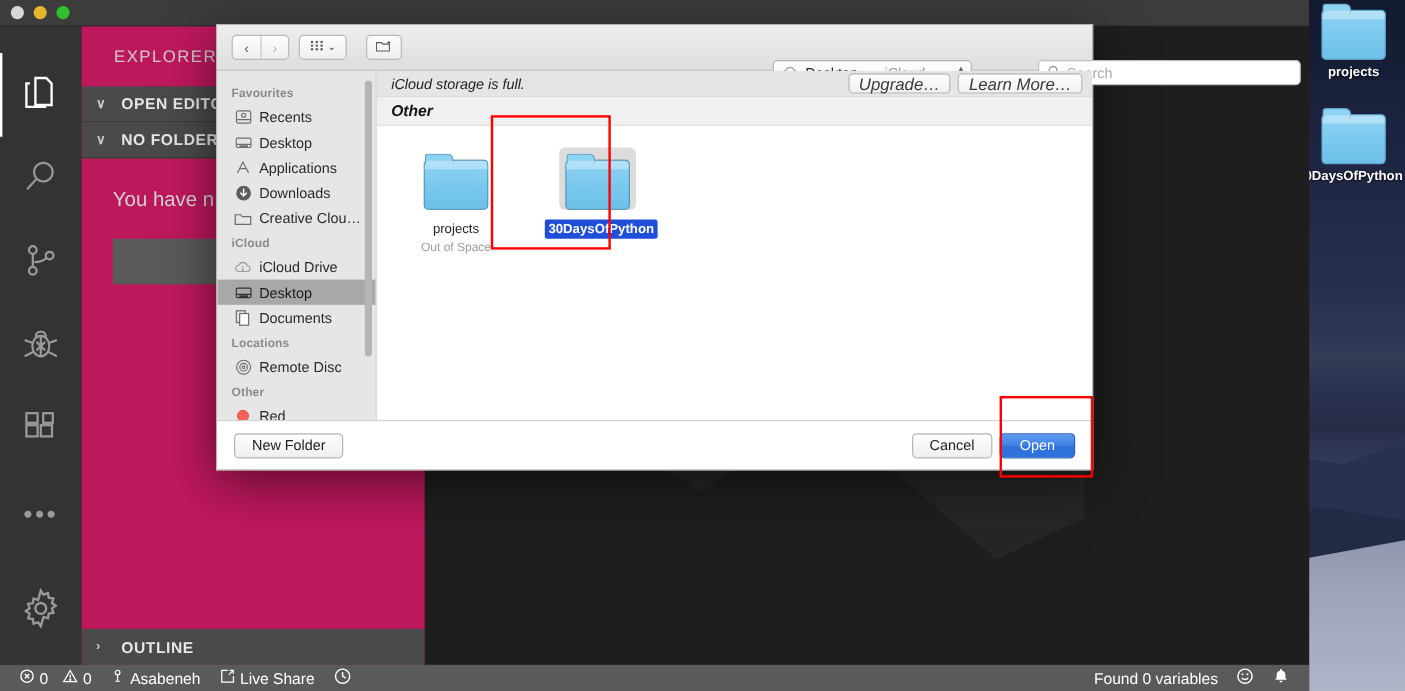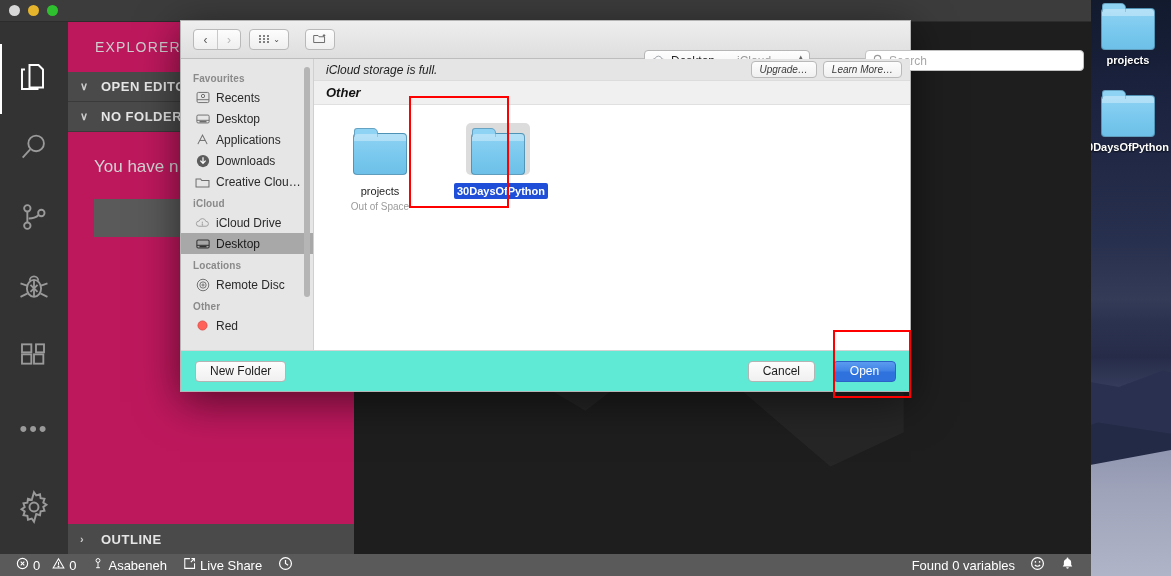--- a/index.html
+++ b/index.html
@@ -210,21 +210,21 @@
   .fd-content { flex: 1; background: #ffffff; position: relative; overflow: hidden; }
   .fd-banner {
     height: 22px; background: #e5e5e5; border-bottom: 1px solid #dcdcdc;
     display: flex; align-items: center; padding: 0 12px;
     font-size: 12px; color: #1d1d1d; position: relative; font-style: italic;
   }
   .banner-btns { position: absolute; right: 8px; top: 2px; display: flex; gap: 6px; }
   .mini-btn {
     height: 17px; padding: 0 8px; border: 1px solid #b9b9b9; border-radius: 4px;
     background: linear-gradient(to bottom,#fdfdfd,#f0f0f0);
-    font-size: 10px; color: #3a3a3a; display: flex; align-items: center; cursor: pointer;
+    font-size: 14px; color: #3a3a3a; display: flex; align-items: center; cursor: pointer;
   }
   .fd-grouphdr {
     height: 24px; background: #f0f0f0; border-bottom: 1px solid #e0e0e0;
     display: flex; align-items: center; padding: 0 12px;
     font-size: 13px; font-weight: bold; color: #131313; font-style: italic;
   }
   .fd-items { padding: 14px 0 0 22px; display: flex; gap: 22px; align-items: flex-start; }
   .fd-file { width: 88px; text-align: center; cursor: pointer; padding-top: 4px; }
   .fd-file .ficon-wrap {
     width: 64px; height: 52px; margin: 0 auto; display: flex; align-items: flex-end; justify-content: center;
@@ -232,35 +232,35 @@
   }
   .fd-file.selected .ficon-wrap { background: #dcdcdc; }
   .fd-file .fname {
     margin-top: 8px; font-size: 11px; color: #1e1e1e; display: inline-block;
     padding: 1px 3px; border-radius: 2px; line-height: 14px;
   }
   .fd-file.selected .fname { background: #1f4fd8; color: #ffffff; font-weight: bold; }
   .fd-file .fsub { font-size: 10px; color: #9b9b9b; margin-top: 2px; }
 
   .fd-footer {
-    height: 41px; background: #5eead4; border-top: 1px solid #d4d4d4;
+    height: 41px; background: #ffffff; border-top: 1px solid #d4d4d4;
     display: flex; align-items: center; padding: 0 14px;
   }
   .btn {
     height: 21px; padding: 0 14px; border-radius: 4px; font-size: 12px;
     border: 1px solid #b4b4b4; background: linear-gradient(to bottom,#fdfdfd,#f0f0f0);
     color: #1c1c1c; cursor: pointer; font-family: "Liberation Sans", sans-serif;
     display: flex; align-items: center; justify-content: center;
   }
   .btn-primary {
     border: 1px solid #2a62c8;
     background: linear-gradient(to bottom,#5b9cf0 0%,#3f82e4 48%,#2f72de 52%,#2f72de 100%);
     color: #ffffff;
   }
-  .footer-right { margin-left: auto; display: flex; gap: 18px; }
+  .footer-right { margin-left: auto; display: flex; gap: 6px; }
 
   
   .annot { position: absolute; border: 2px solid #ff0000; pointer-events: none; }
 </style>
 </head>
 <body>
 
 <div id="root">
 
   <div class="desktop">
@@ -586,20 +586,29 @@
         </div>
         <div class="fd-item selected">
           <span class="fd-ico">
             <svg width="14" height="12" viewBox="0 0 16 13" fill="none" stroke="#333" stroke-width="1.2">
               <rect x="1" y="2" width="14" height="9" rx="1.4"></rect>
                 <line x1="1" y1="8" x2="15" y2="8"></line>
               <line x1="4" y1="9.6" x2="12" y2="9.6" stroke-width="1.6"></line>
             </svg>
           </span>
           <span>Desktop</span>
+        </div>
+        <div class="fd-item">
+          <span class="fd-ico">
+            <svg width="13" height="14" viewBox="0 0 14 15" fill="none" stroke="#6e6e6e" stroke-width="1.1">
+              <rect x="1" y="1" width="8" height="10.5"></rect>
+                <rect x="4" y="3.5" width="8" height="10.5" fill="#fff"></rect>
+            </svg>
+          </span>
+          <span>Documents</span>
         </div>
 
         <div class="fd-group">Locations</div>
         <div class="fd-item">
           <span class="fd-ico">
             <svg width="14" height="14" viewBox="0 0 16 16" fill="none" stroke="#6e6e6e" stroke-width="1.1">
               <circle cx="8" cy="8" r="6.6"></circle>
                 <circle cx="8" cy="8" r="3.6"></circle>
                 <circle cx="8" cy="8" r="1.2"></circle>
             </svg>

